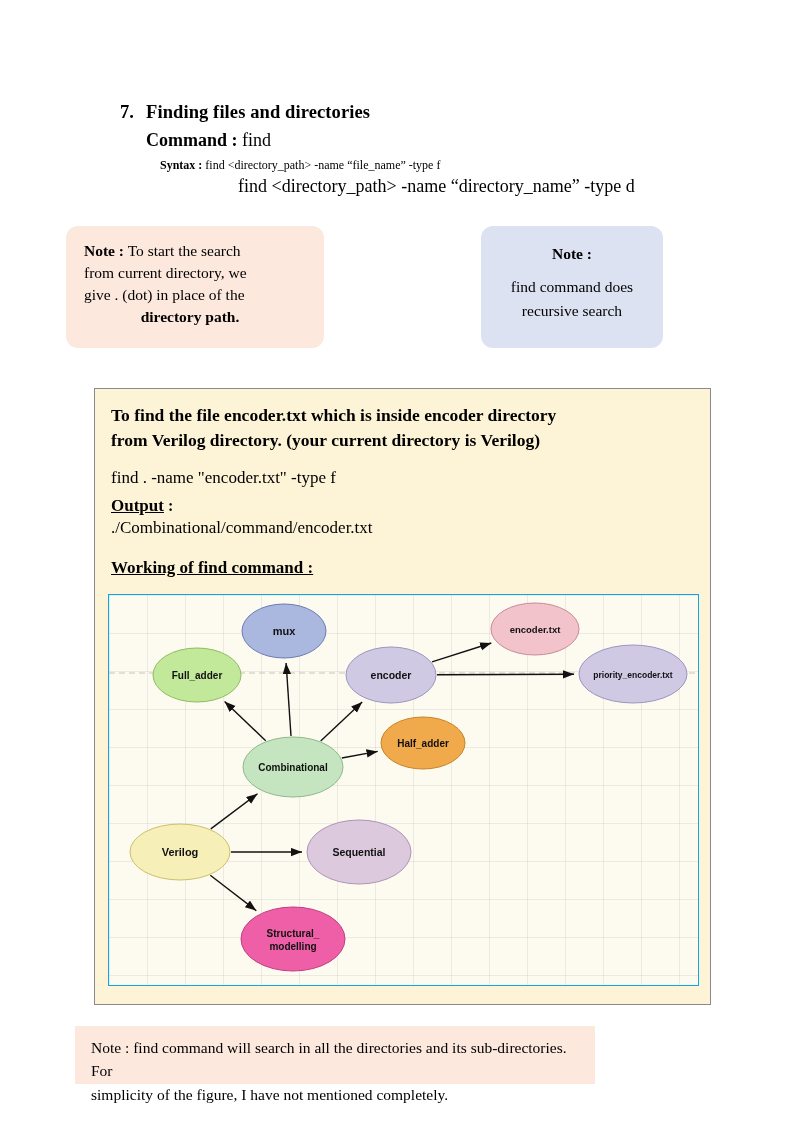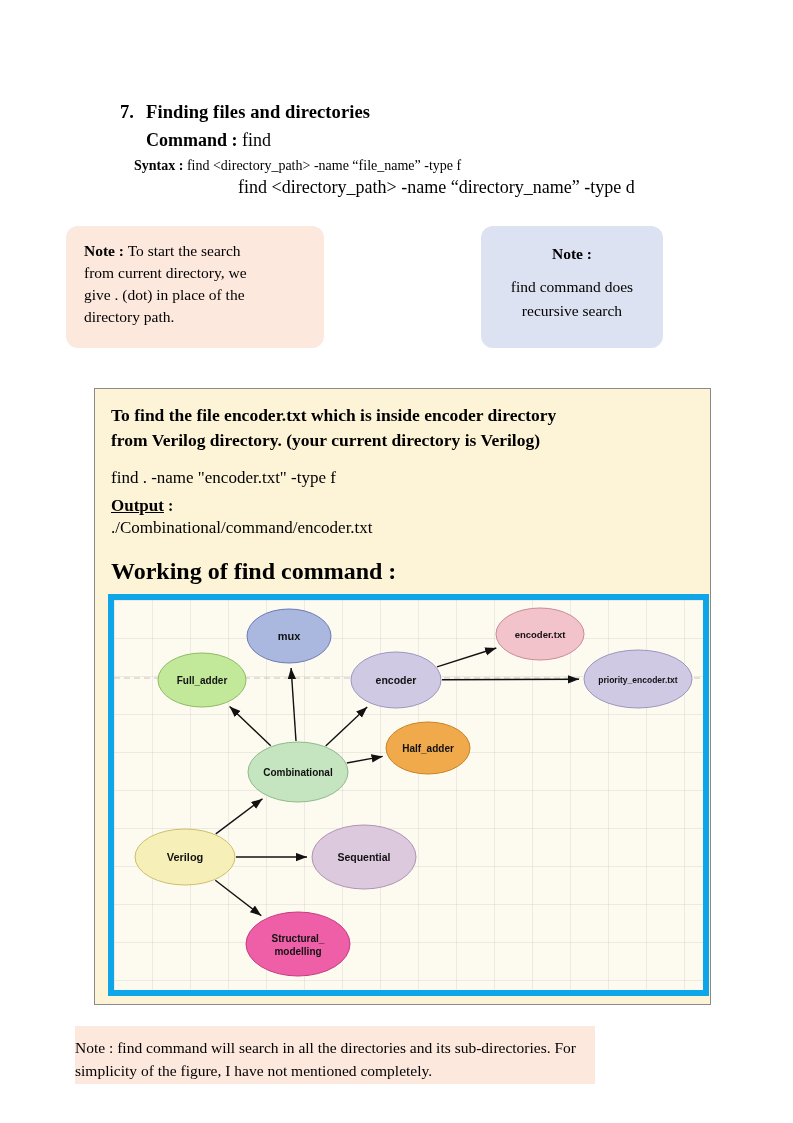--- a/index.html
+++ b/index.html
@@ -19,35 +19,35 @@
   }
   .h-title{
     font-size:18.5px;font-weight:bold;letter-spacing:.1px;margin-top:14px;
   }
   .h-num{display:inline-block;width:26px;}
   .cmd-line{
     margin-top:7px;margin-left:26px;font-size:18px;
   }
   .cmd-line b{font-weight:bold;}
   .syntax-line{
-    margin-top:7px;margin-left:14px;font-size:14px;
+    margin-top:7px;margin-left:40px;font-size:12px;
   }
   .syntax-line2{
     margin-top:3px;margin-left:118px;font-size:18px;
   }
 
   
   .note-left{
     position:absolute;left:66px;top:226px;width:258px;height:122px;
     background:#fce8dd;border-radius:12px;
     box-sizing:border-box;padding:14px 28px 10px 18px;
     font-size:15.5px;line-height:1.42;
   }
   .note-left b{font-weight:bold;}
-  .note-left .ctr{text-align:left;}
+  .note-left .ctr{text-align:center;font-weight:bold;}
   .note-right{
     position:absolute;left:481px;top:226px;width:182px;height:122px;
     background:#dde2f2;border-radius:12px;
     box-sizing:border-box;padding:16px 10px;
     font-size:15.5px;line-height:1.5;text-align:center;
   }
   .note-right b{font-weight:bold;}
 
   
   .example{
@@ -61,27 +61,27 @@
   .ex-cmd{
     margin-top:14px;font-size:17px;
   }
   .ex-out{
     margin-top:8px;font-size:17px;font-weight:bold;
     text-decoration:underline;display:inline-block;
   }
   .ex-out-colon{font-weight:bold;text-decoration:none;}
   .ex-path{margin-top:2px;font-size:17px;}
   .ex-working{
-    margin-top:20px;font-size:24px;font-weight:bold;
+    margin-top:20px;font-size:17px;font-weight:bold;text-decoration:underline;
   }
 
   
   .canvas{
     position:absolute;left:108px;top:594px;width:589px;height:390px;
-    background:#fdfaf0;border:6px solid #0ea5e9;overflow:hidden;
+    background:#fdfaf0;border:1px solid #0ea5e9;overflow:hidden;
   }
   .canvas .grid{
     position:absolute;inset:0;
     background-image:
       linear-gradient(to right, rgba(160,160,160,.18) 1px, transparent 1px),
       linear-gradient(to bottom, rgba(160,160,160,.18) 1px, transparent 1px);
     background-size:38px 38px;
   }
   .canvas svg{position:absolute;left:0;top:0;}
 
@@ -89,21 +89,21 @@
     font-family:"Liberation Sans", sans-serif;
     font-weight:bold;
     text-anchor:middle;
     fill:#111;
   }
 
   
   .bottom-note{
     position:absolute;left:75px;top:1026px;width:520px;height:58px;
     background:#fce8dd;
-    box-sizing:border-box;padding:10px 0;
+    box-sizing:border-box;padding:10px 16px;
     font-size:15.5px;line-height:1.5;
   }
 </style>
 </head>
 <body>
 
 <div class="page">
 
   <div class="heading">
     <div class="h-title">

